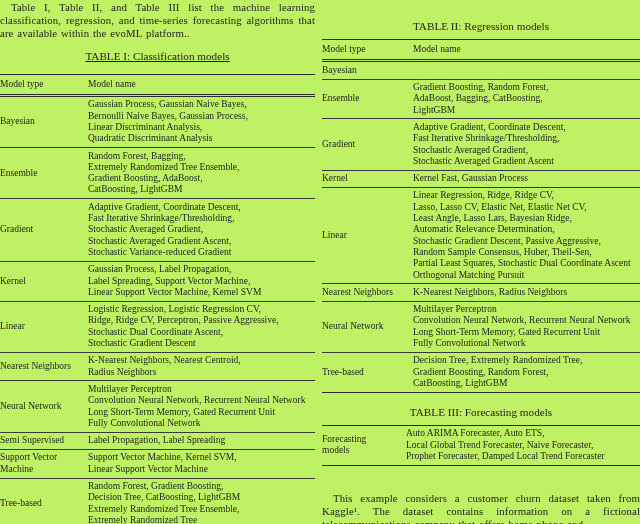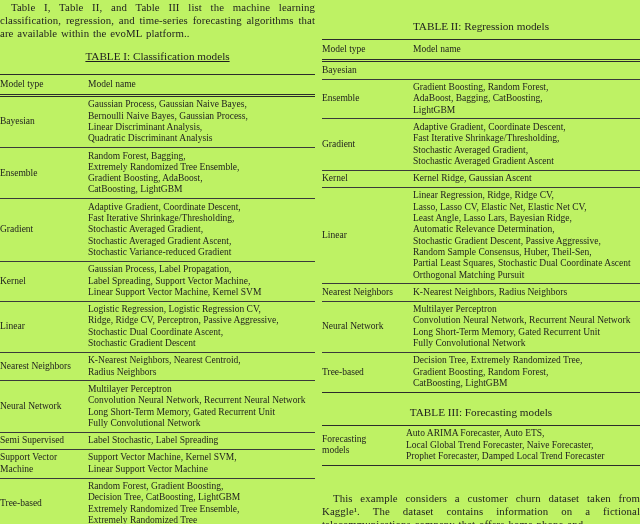--- a/index.html
+++ b/index.html
@@ -123,21 +123,21 @@
       </div>
       <div class="trow">
         <div class="cell cell-type">Neural Network</div>
         <div class="cell cell-name">Multilayer Perceptron
 Convolution Neural Network, Recurrent Neural Network
 Long Short-Term Memory, Gated Recurrent Unit
 Fully Convolutional Network</div>
       </div>
       <div class="trow">
         <div class="cell cell-type">Semi Supervised</div>
-        <div class="cell cell-name">Label Stochastic, Label Spreading</div>
+        <div class="cell cell-name">Label Propagation, Label Spreading</div>
       </div>
       <div class="trow">
         <div class="cell cell-type">Support Vector Machine</div>
         <div class="cell cell-name">Support Vector Machine, Kernel SVM,
 Linear Support Vector Machine</div>
       </div>
       <div class="trow">
         <div class="cell cell-type">Tree-based</div>
         <div class="cell cell-name">Random Forest, Gradient Boosting,
 Decision Tree, CatBoosting, LightGBM
@@ -166,21 +166,21 @@
       </div>
       <div class="trow">
         <div class="cell cell-type">Gradient</div>
         <div class="cell cell-name">Adaptive Gradient, Coordinate Descent,
 Fast Iterative Shrinkage/Thresholding,
 Stochastic Averaged Gradient,
 Stochastic Averaged Gradient Ascent</div>
       </div>
       <div class="trow">
         <div class="cell cell-type">Kernel</div>
-        <div class="cell cell-name">Kernel Ridge, Gaussian Ascent</div>
+        <div class="cell cell-name">Kernel Fast, Gaussian Process</div>
       </div>
       <div class="trow">
         <div class="cell cell-type">Linear</div>
         <div class="cell cell-name">Linear Regression, Ridge, Ridge CV,
 Lasso, Lasso CV, Elastic Net, Elastic Net CV,
 Least Angle, Lasso Lars, Bayesian Ridge,
 Automatic Relevance Determination,
 Stochastic Gradient Descent, Passive Aggressive,
 Random Sample Consensus, Huber, Theil-Sen,
 Partial Least Squares, Stochastic Dual Coordinate Ascent

